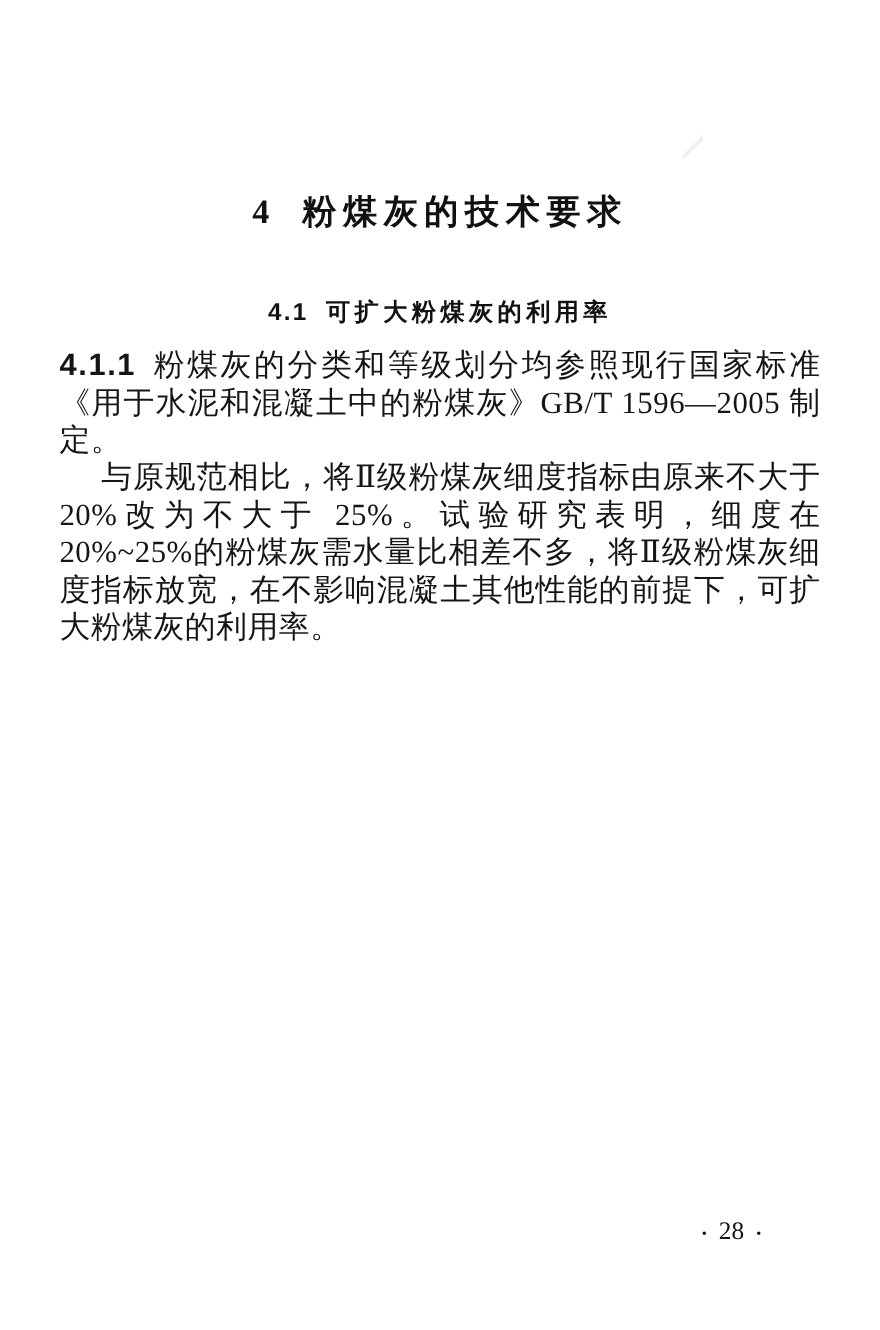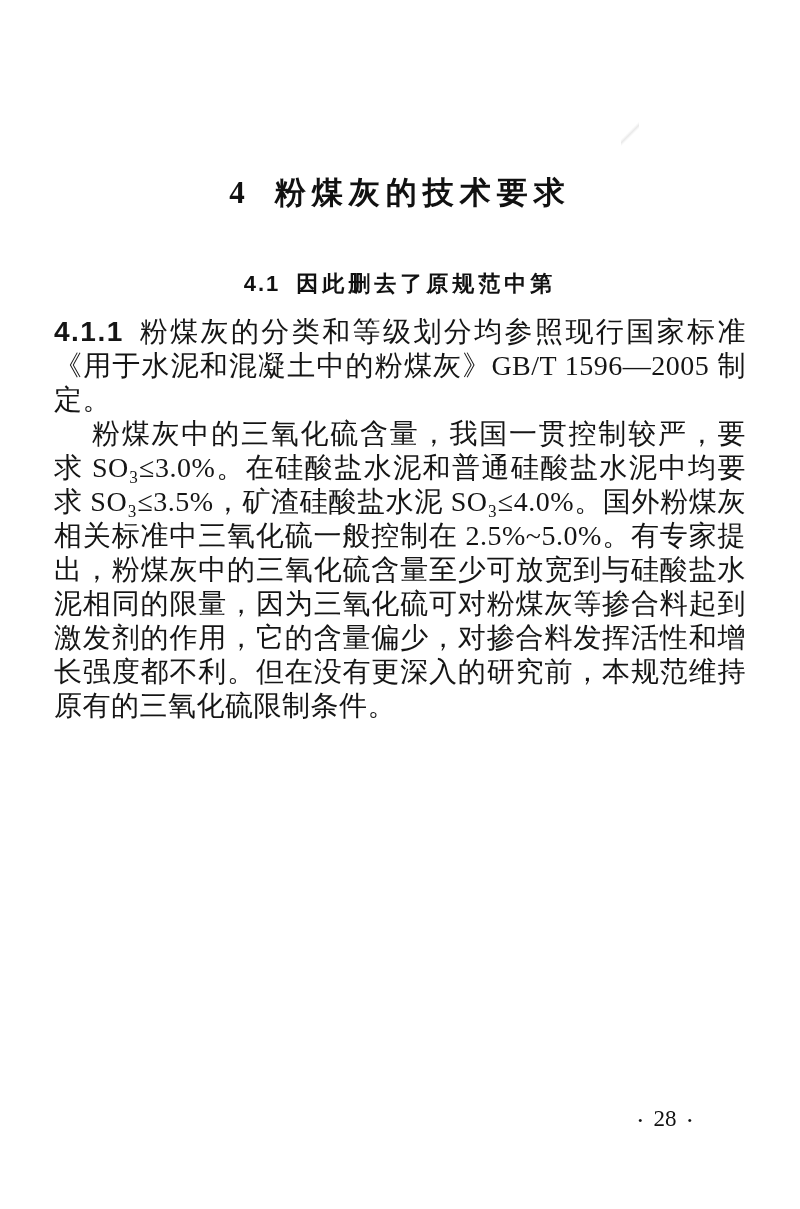--- a/index.html
+++ b/index.html
@@ -96,27 +96,27 @@
 </style>
 </head>
 <body>
 
 <div class="page">
 
   <div class="scan-artifact"></div>
 
   <h1 class="chapter-title"><span class="chapter-num">4</span><span>粉煤灰的技术要求</span></h1>
 
-  <h2 class="section-title"><span class="section-num">4.1</span><span>因此删去了原规范中第</span></h2>
+  <h2 class="section-title"><span class="section-num">4.1</span><span>可扩大粉煤灰的利用率</span></h2>
 
   <div class="body-text">
     <p class="clause"><span class="clause-num">4.1.1</span><span>粉煤灰的分类和等级划分均参照现行国家标准《用于水泥和混凝土中的粉煤灰》GB/T 1596—2005 制定。</span></p>
 
+    <p class="para">与原规范相比，将Ⅱ级粉煤灰细度指标由原来不大于 20%改为不大于 25%。试验研究表明，细度在 20%~25%的粉煤灰需水量比相差不多，将Ⅱ级粉煤灰细度指标放宽，在不影响混凝土其他性能的前提下，可扩大粉煤灰的利用率。</p>
 
-    <p class="para">粉煤灰中的三氧化硫含量，我国一贯控制较严，要求 SO₃≤3.0%。在硅酸盐水泥和普通硅酸盐水泥中均要求 SO₃≤3.5%，矿渣硅酸盐水泥 SO₃≤4.0%。国外粉煤灰相关标准中三氧化硫一般控制在 2.5%~5.0%。有专家提出，粉煤灰中的三氧化硫含量至少可放宽到与硅酸盐水泥相同的限量，因为三氧化硫可对粉煤灰等掺合料起到激发剂的作用，它的含量偏少，对掺合料发挥活性和增长强度都不利。但在没有更深入的研究前，本规范维持原有的三氧化硫限制条件。</p>
 
 
 
   </div>
 
   <div class="page-footer">
     <span class="dot">•</span>
     <span class="page-num">28</span>
     <span class="dot">•</span>
   </div>

